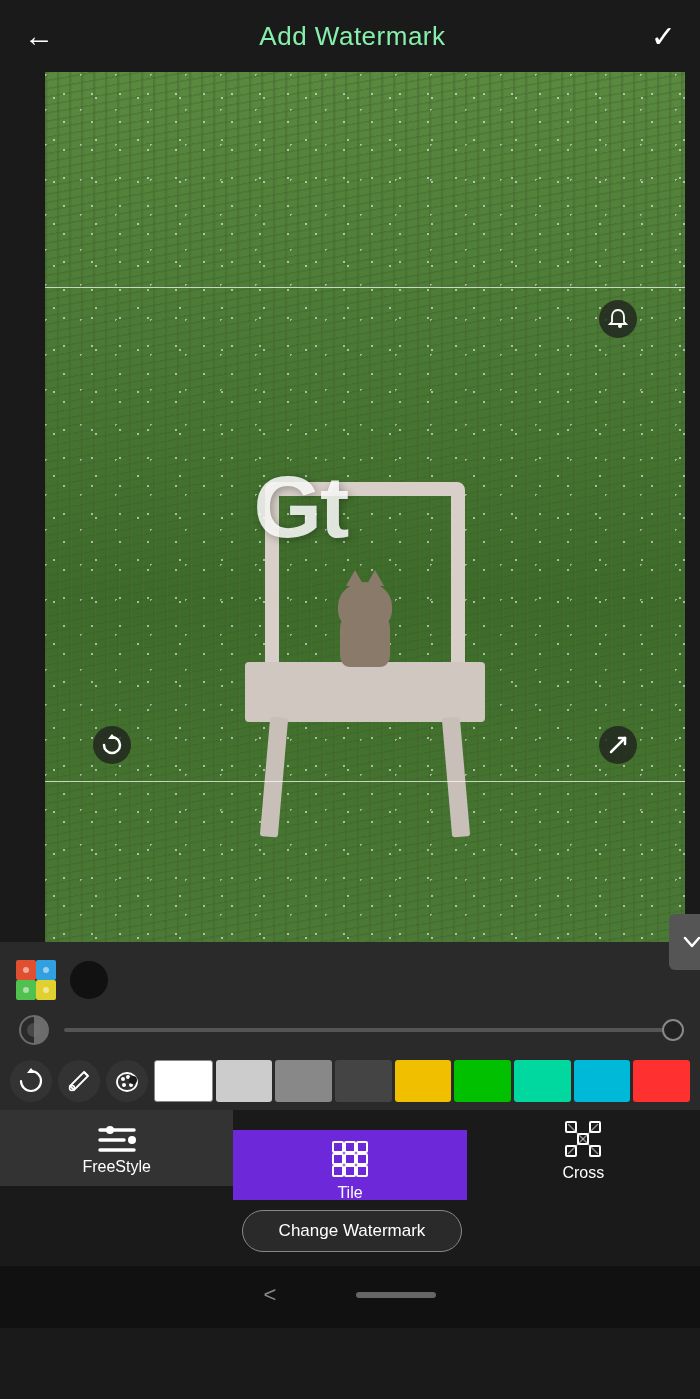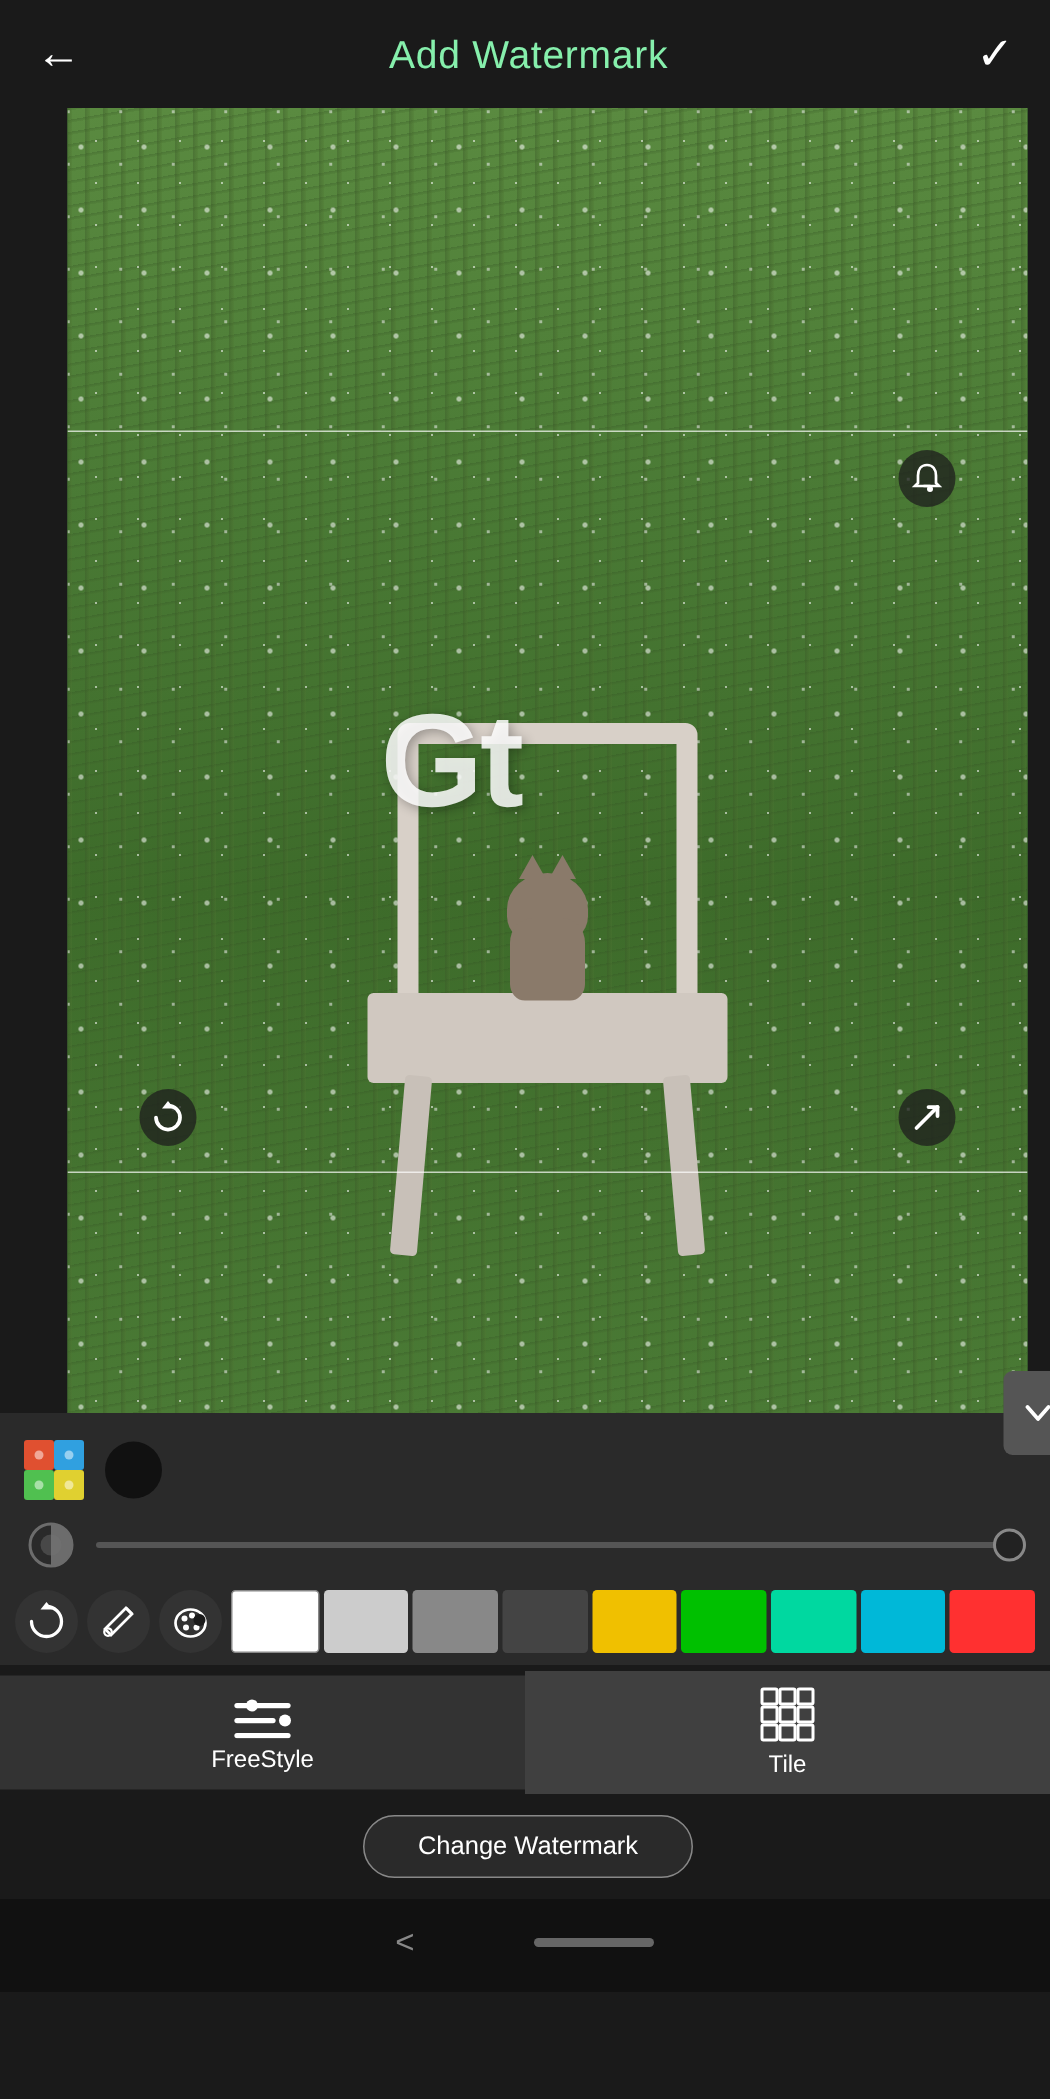--- a/index.html
+++ b/index.html
@@ -345,21 +345,21 @@
       height: 42px;
       border-radius: 3px;
       cursor: pointer;
     }
 
     
     .tab-bar {
       width: 100%;
       background: #1a1a1a;
       display: flex;
-      align-items: center;
+      align-items: flex-start;
       height: 90px;
     }
     .tab-item {
       flex: 1;
       display: flex;
       flex-direction: column;
       align-items: center;
       justify-content: center;
       gap: 6px;
       cursor: pointer;
@@ -571,37 +571,52 @@
         <line x1="4" y1="10" x2="38" y2="10" stroke="white" stroke-width="3.5" stroke-linecap="round"></line>
         <line x1="4" y1="20" x2="28" y2="20" stroke="white" stroke-width="3.5" stroke-linecap="round"></line>
         <line x1="4" y1="30" x2="38" y2="30" stroke="white" stroke-width="3.5" stroke-linecap="round"></line>
         <circle cx="36" cy="20" r="4" fill="white"></circle>
         <circle cx="14" cy="10" r="4" fill="white"></circle>
       </svg>
     </div>
     <span class="tab-label">FreeStyle</span>
   </div>
 
-  <div class="tab-item" style="background:#404040;">
+  <div class="tab-item" style="background:#6d28d9;margin-top:20px;">
     <div class="tab-icon-wrapper">
       <svg width="38" height="38" viewBox="0 0 38 38">
         <rect x="2" y="2" width="10" height="10" stroke="white" stroke-width="2" fill="none" rx="1"></rect>
         <rect x="14" y="2" width="10" height="10" stroke="white" stroke-width="2" fill="none" rx="1"></rect>
         <rect x="26" y="2" width="10" height="10" stroke="white" stroke-width="2" fill="none" rx="1"></rect>
         <rect x="2" y="14" width="10" height="10" stroke="white" stroke-width="2" fill="none" rx="1"></rect>
         <rect x="14" y="14" width="10" height="10" stroke="white" stroke-width="2" fill="none" rx="1"></rect>
         <rect x="26" y="14" width="10" height="10" stroke="white" stroke-width="2" fill="none" rx="1"></rect>
         <rect x="2" y="26" width="10" height="10" stroke="white" stroke-width="2" fill="none" rx="1"></rect>
         <rect x="14" y="26" width="10" height="10" stroke="white" stroke-width="2" fill="none" rx="1"></rect>
         <rect x="26" y="26" width="10" height="10" stroke="white" stroke-width="2" fill="none" rx="1"></rect>
       </svg>
     </div>
     <span class="tab-label">Tile</span>
   </div>
 
+  <div class="tab-item" style="background:#1a1a1a;">
+    <div class="tab-icon-wrapper">
+      <svg width="38" height="38" viewBox="0 0 38 38">
+        <rect x="2" y="2" width="10" height="10" stroke="white" stroke-width="2" fill="none" rx="1"></rect>
+        <rect x="26" y="2" width="10" height="10" stroke="white" stroke-width="2" fill="none" rx="1"></rect>
+        <rect x="14" y="14" width="10" height="10" stroke="white" stroke-width="2" fill="none" rx="1"></rect>
+        <rect x="2" y="26" width="10" height="10" stroke="white" stroke-width="2" fill="none" rx="1"></rect>
+        <rect x="26" y="26" width="10" height="10" stroke="white" stroke-width="2" fill="none" rx="1"></rect>
+
+        <line x1="4" y1="4" x2="34" y2="34" stroke="white" stroke-width="1.5" opacity="0.5"></line>
+        <line x1="34" y1="4" x2="4" y2="34" stroke="white" stroke-width="1.5" opacity="0.5"></line>
+      </svg>
+    </div>
+    <span class="tab-label">Cross</span>
+  </div>
 </div>
 
 <div class="change-watermark-row">
   <button class="change-watermark-btn">Change Watermark</button>
 </div>
 
 <div class="nav-bar">
   <span class="nav-chevron">&lt;</span>
   <div class="nav-pill"></div>
 </div>

